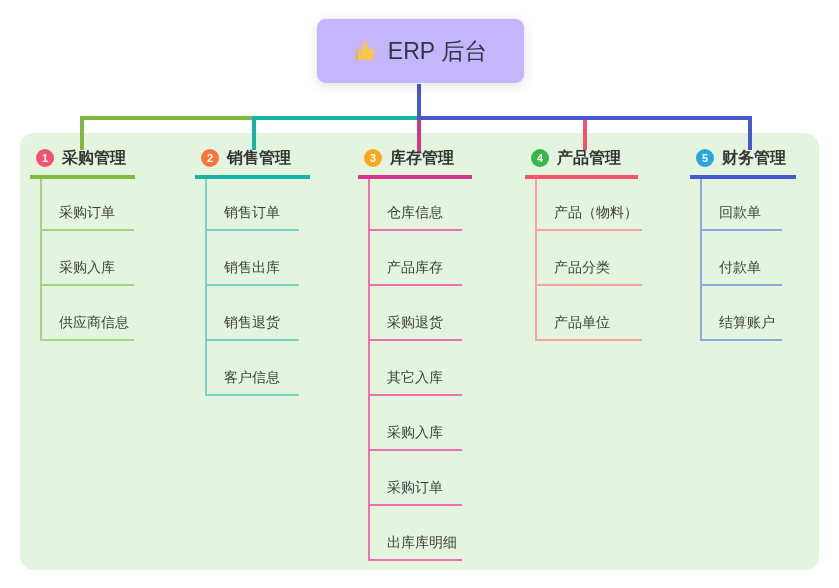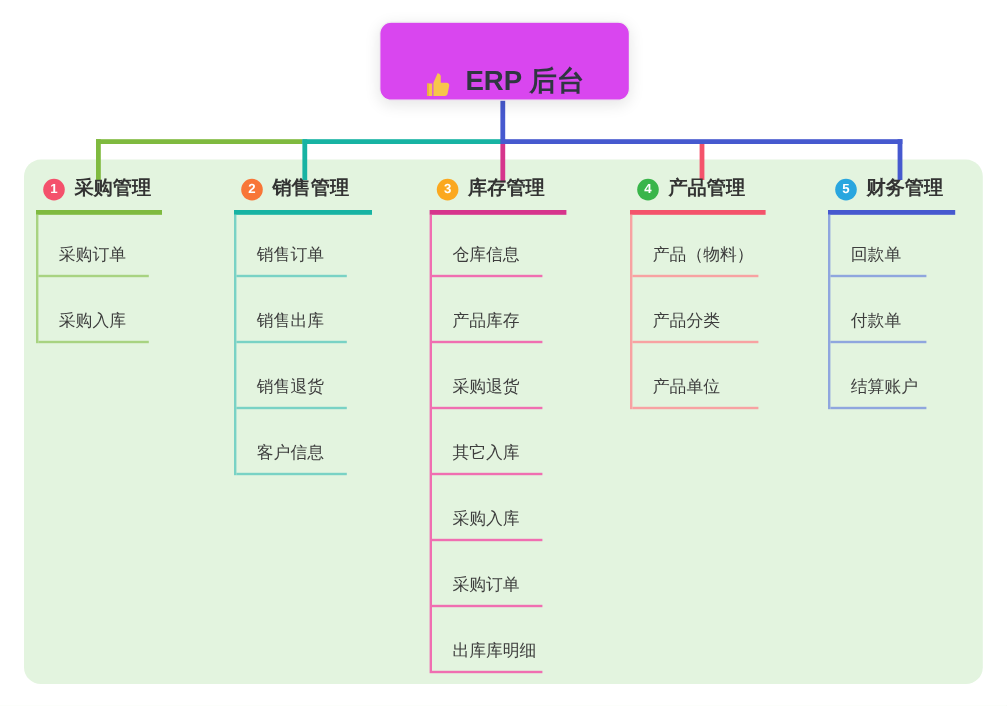--- a/index.html
+++ b/index.html
@@ -2,24 +2,24 @@
 <html><head>
 <meta charset="utf-8">
 <style>
   html,body{margin:0;padding:0;background:#ffffff;}
   body{font-family:"Liberation Sans","DejaVu Sans",sans-serif;color:#333;}
   #canvas{position:relative;width:839px;height:588px;background:#ffffff;overflow:hidden;}
 
   
   .root-node{
     position:absolute;left:316px;top:18px;width:207px;height:64px;
-    background:#d946ef;border:1px solid #f0f0f0;border-radius:10px;
+    background:#c4b5fd;border:1px solid #f0f0f0;border-radius:10px;
     box-shadow:0 3px 12px rgba(0,0,0,0.10);
-    display:flex;align-items:flex-end;justify-content:center;gap:10px;
-    font-size:23px;font-weight:700;color:#2f3640;
+    display:flex;align-items:center;justify-content:center;gap:10px;
+    font-size:23px;font-weight:400;color:#2f3640;
   }
   .root-node .thumb{display:inline-flex;align-items:center;}
 
   
   .line{position:absolute;}
   .v{width:4px;}
   .h{height:4px;}
   .c-green{background:#7FBA3F;}
   .c-teal{background:#17B3A3;}
   .c-magenta{background:#D6358C;}
@@ -38,21 +38,21 @@
     box-sizing:content-box;height:24px;line-height:24px;padding-bottom:5px;
     display:flex;align-items:center;gap:8px;padding-left:6px;
     font-size:16px;font-weight:600;color:#333;
     border-bottom:4px solid #000;
   }
   .badge{
     width:18px;height:18px;border-radius:50%;flex:0 0 18px;
     display:inline-flex;align-items:center;justify-content:center;
     color:#fff;font-size:11px;font-weight:700;line-height:1;
   }
-  .children{border-left:2px solid #000;}
+  .children{margin-left:10px;border-left:2px solid #000;}
   .child{
     box-sizing:border-box;height:55px;width:92px;
     border-bottom:2px solid #000;
     display:flex;align-items:flex-end;
     padding:0 0 7px 17px;
     font-size:14px;color:#3d3d3d;white-space:nowrap;
   }
   .child:first-child{height:52px;}
 
   
@@ -105,20 +105,21 @@
   </div>
 
   <div class="branch b1">
     <div class="branch-title">
       <span class="badge">1</span>
       <span>采购管理</span>
     </div>
     <div class="children">
       <div class="child">采购订单</div>
       <div class="child">采购入库</div>
+      <div class="child">供应商信息</div>
     </div>
   </div>
 
   <div class="branch b2">
     <div class="branch-title">
       <span class="badge">2</span>
       <span>销售管理</span>
     </div>
     <div class="children">
       <div class="child">销售订单</div>

